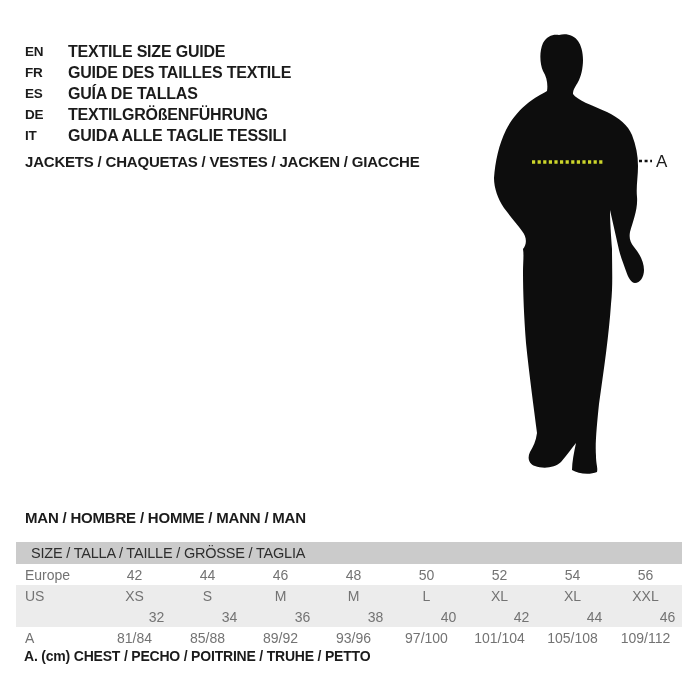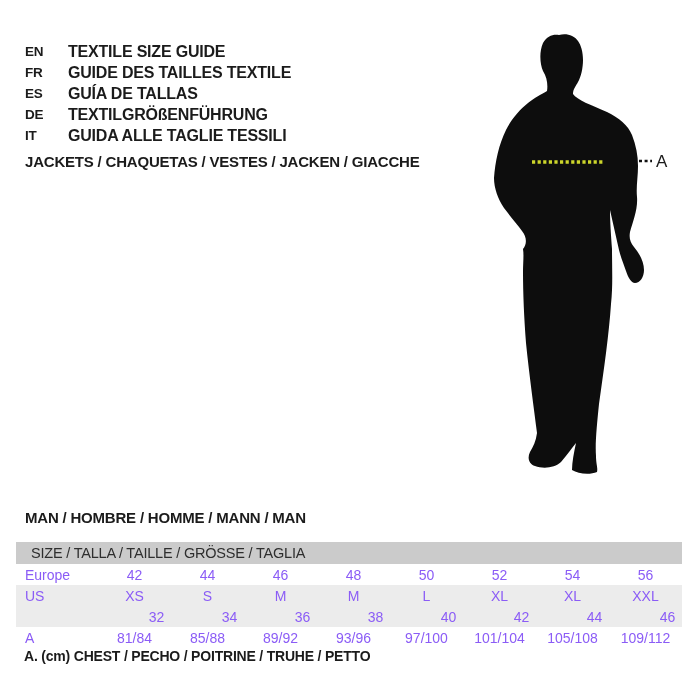--- a/index.html
+++ b/index.html
@@ -18,21 +18,21 @@
   .category-line{font-size:15px;font-weight:700;line-height:23px;letter-spacing:-0.2px;white-space:nowrap;}
   
   .figure-wrap{position:absolute;left:460px;top:0;width:240px;height:480px;}
   
   .section-title{position:absolute;left:25px;top:484px;font-size:15px;font-weight:700;letter-spacing:-0.2px;}
   
   .size-table{position:absolute;left:16px;top:517px;width:666px;}
   .thead{height:22px;display:flex;align-items:center;padding-left:15px;
          font-size:14.5px;color:#2e2e2e;letter-spacing:-0.2px;}
   .trow{display:grid;grid-template-columns:82px repeat(8,1fr);height:21px;align-items:center;
-        font-size:14px;color:#8b5cf6;}
+        font-size:14px;color:#737373;}
   .trow .cell{text-align:center;}
   .trow .label{text-align:left;padding-left:9px;}
   
   .footnote{position:absolute;left:24px;top:623px;font-size:14px;font-weight:700;letter-spacing:-0.2px;}
 </style>
 </head>
 <body>
 
 <div class="canvas">
 

